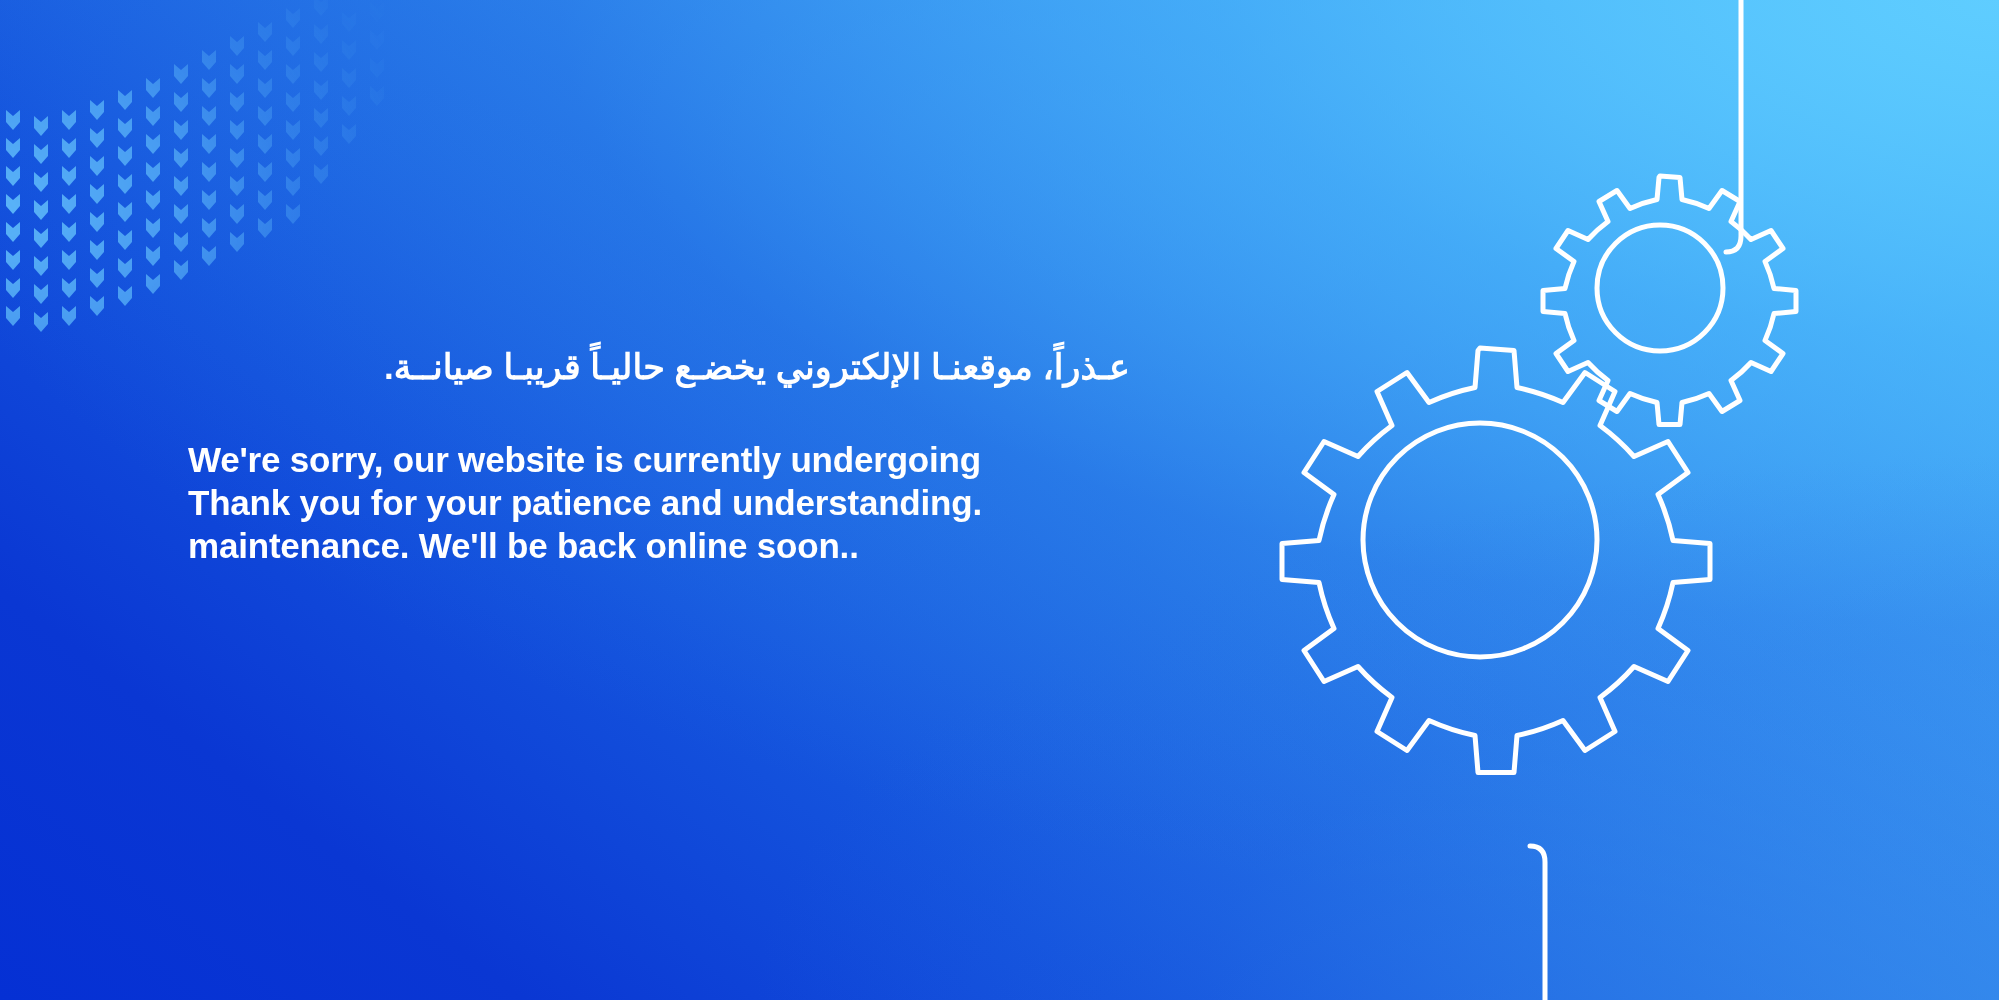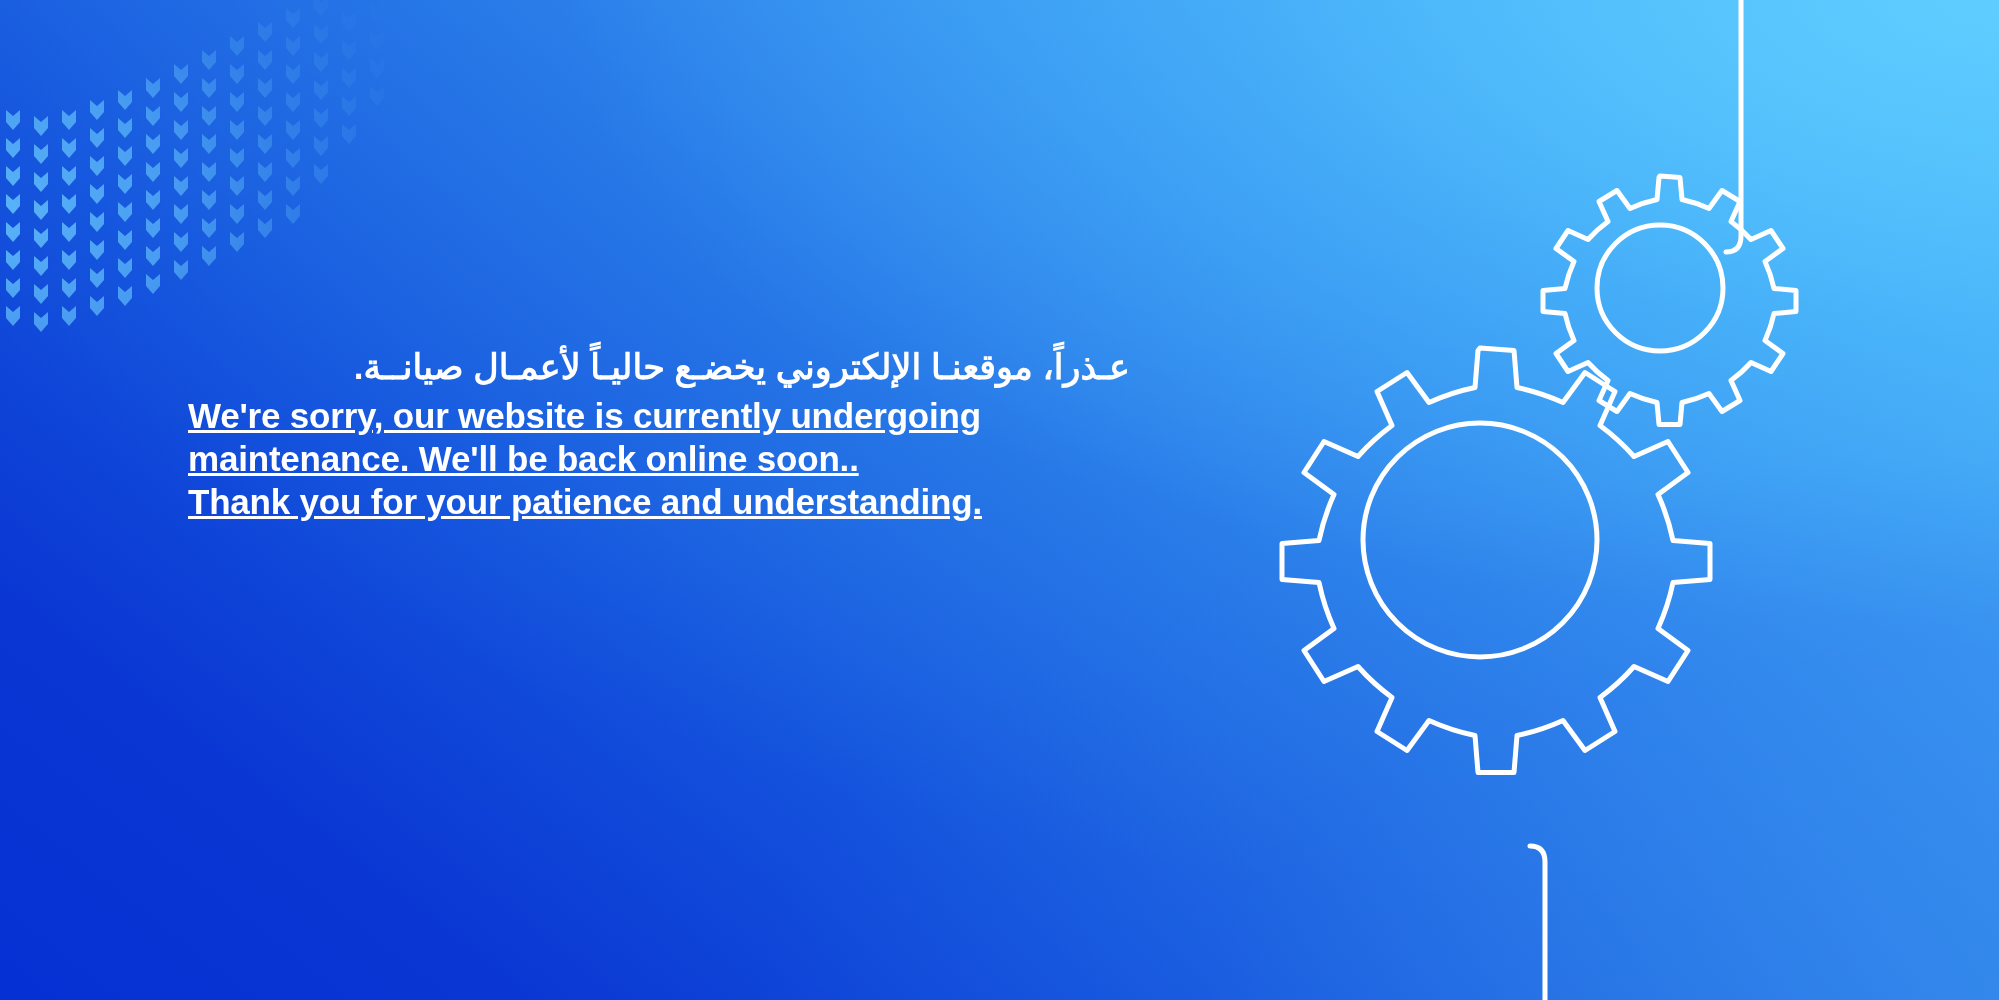--- a/index.html
+++ b/index.html
@@ -76,24 +76,24 @@
     color: #ffffff;
   }
   .arabic-line {
     font-size: 35px;
     line-height: 54px;
     font-weight: 700;
     letter-spacing: 0px;
     white-space: nowrap;
   }
   .english-lines {
+    margin-top: 44px;
     padding-left: 188px;
     color: #ffffff;
     text-align: left;
-    text-decoration: underline;
   }
   .english-line {
     font-size: 35px;
     line-height: 43px;
     font-weight: 700;
     letter-spacing: -0.2px;
     white-space: nowrap;
   }
 </style>
 </head>
@@ -270,24 +270,24 @@
 
       <circle cx="1480" cy="540" r="117"></circle>
 
       <path d="M1545,1005 L1545,862 Q1545,846 1530,846"></path>
     </g>
   </svg>
 
   <div id="message-block">
 
     <div class="arabic-lines" lang="ar" dir="rtl">
-      <div class="arabic-line">عـذراً، موقعنـا الإلكتروني يخضـع حاليـاً لأعمـال صيانــة.</div>
+      <div class="arabic-line">عـذراً، موقعنـا الإلكتروني يخضـع حاليـاً قريبـا صيانــة.</div>
     </div>
 
     <div class="english-lines" lang="en" dir="ltr">
       <div class="english-line">We're sorry, our website is currently undergoing</div>
+      <div class="english-line">Thank you for your patience and understanding.</div>
       <div class="english-line">maintenance. We'll be back online soon..</div>
-      <div class="english-line">Thank you for your patience and understanding.</div>
     </div>
 
   </div>
 
 </div>
 
 </body></html>

